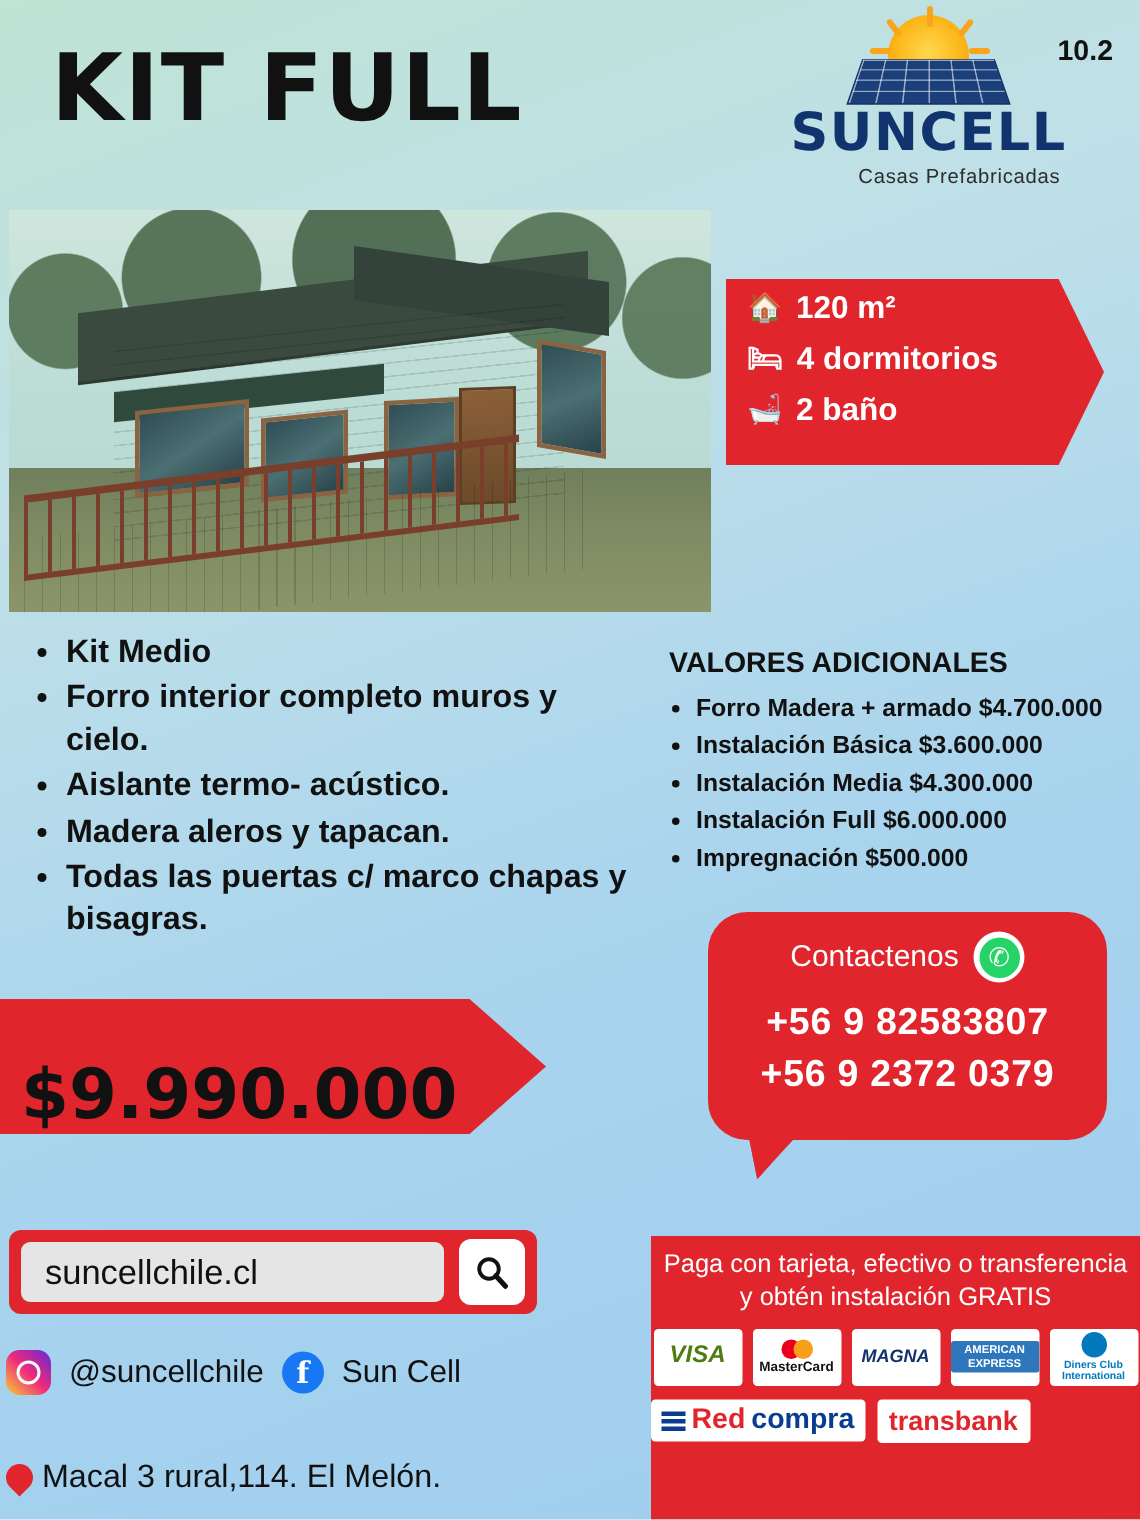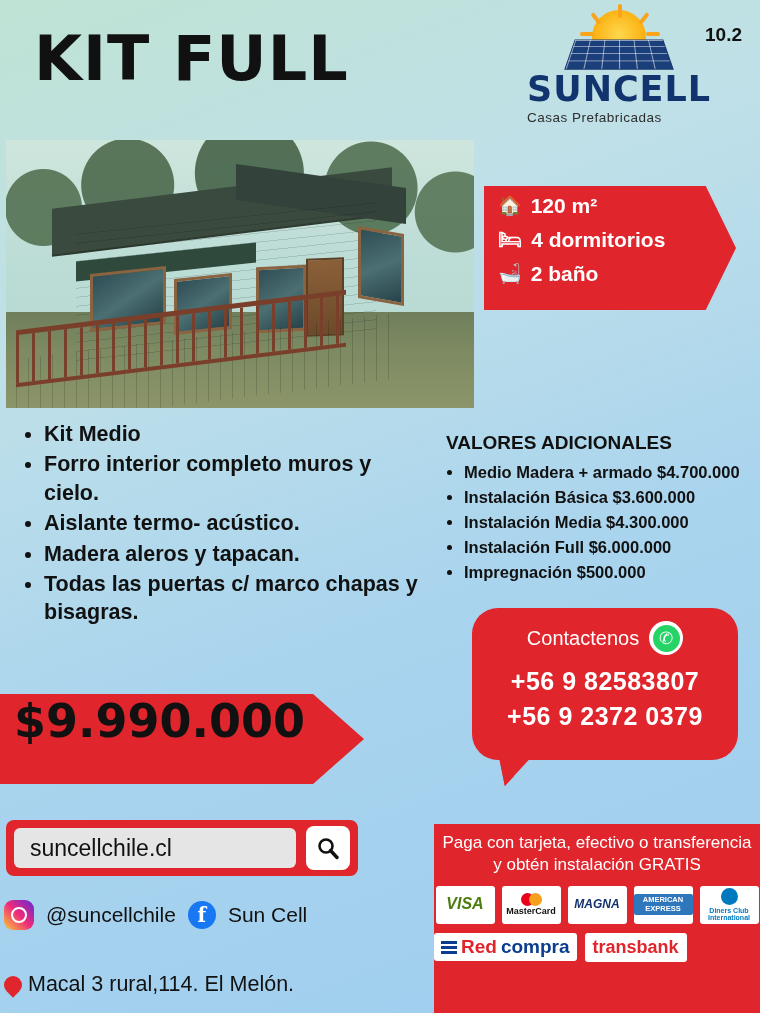--- a/index.html
+++ b/index.html
@@ -36,21 +36,21 @@
     color: #111;
   }
 
   
   .logo {
     position: absolute;
     left: 527px;
     top: 8px;
     width: 180px;
     height: 122px;
-    text-align: left;
+    text-align: right;
   }
   .logo-mark {
     position: relative;
     width: 130px;
     height: 62px;
     margin: 0 auto;
   }
   .sun {
     position: absolute;
     left: 40px;
@@ -227,27 +227,27 @@
     padding-left: 24px;
     font-size: 16.5px;
     font-weight: 700;
     line-height: 1.52;
   }
 
   
   .price-arrow {
     position: absolute;
     left: 0;
-    top: 694px;
+    top: 666px;
     width: 364px;
     height: 90px;
     background: #e0252c;
     clip-path: polygon(0 0, 86% 0, 100% 50%, 86% 100%, 0 100%);
     display: flex;
-    align-items: flex-start;
+    align-items: flex-end;
   }
   .price-text {
     font-size: 46px;
     font-weight: 700;
     color: #111;
     margin-left: 14px;
     font-family: "DejaVu Sans", sans-serif;
   }
 
   
@@ -516,21 +516,21 @@
     <li>Forro interior completo muros y cielo.</li>
     <li>Aislante termo- acústico.</li>
     <li>Madera aleros y tapacan.</li>
     <li>Todas las puertas c/ marco chapas y bisagras.</li>
   </ul>
 </div>
 
 <div class="valores">
   <div class="valores-title">VALORES ADICIONALES</div>
   <ul>
-    <li>Medio Madera + armado $4.700.000</li>
+    <li>Forro Madera + armado $4.700.000</li>
     <li>Instalación Básica $3.600.000</li>
     <li>Instalación Media $4.300.000</li>
     <li>Instalación Full $6.000.000</li>
     <li> Impregnación $500.000</li>
   </ul>
 </div>
 
 <div class="price-arrow">
   <div class="price-text">$9.990.000</div>
 </div>

